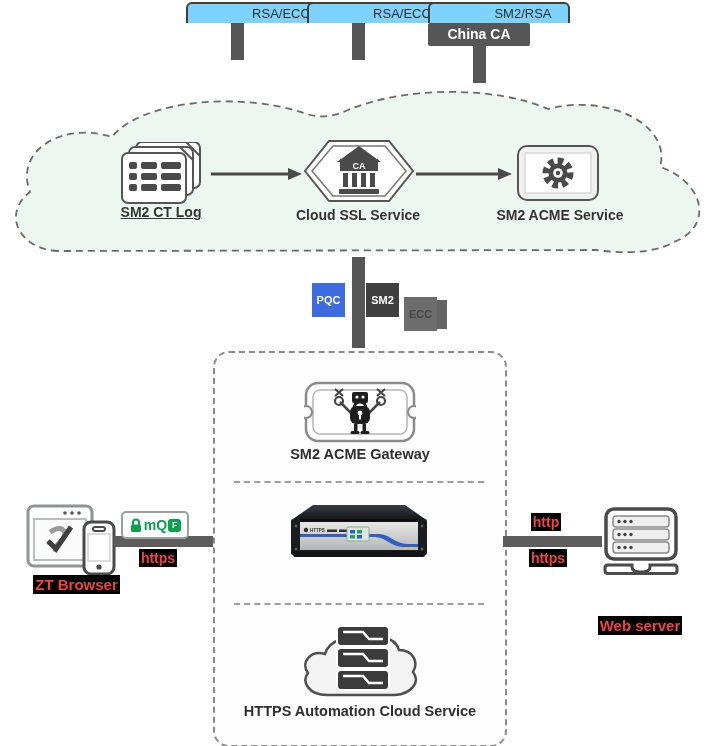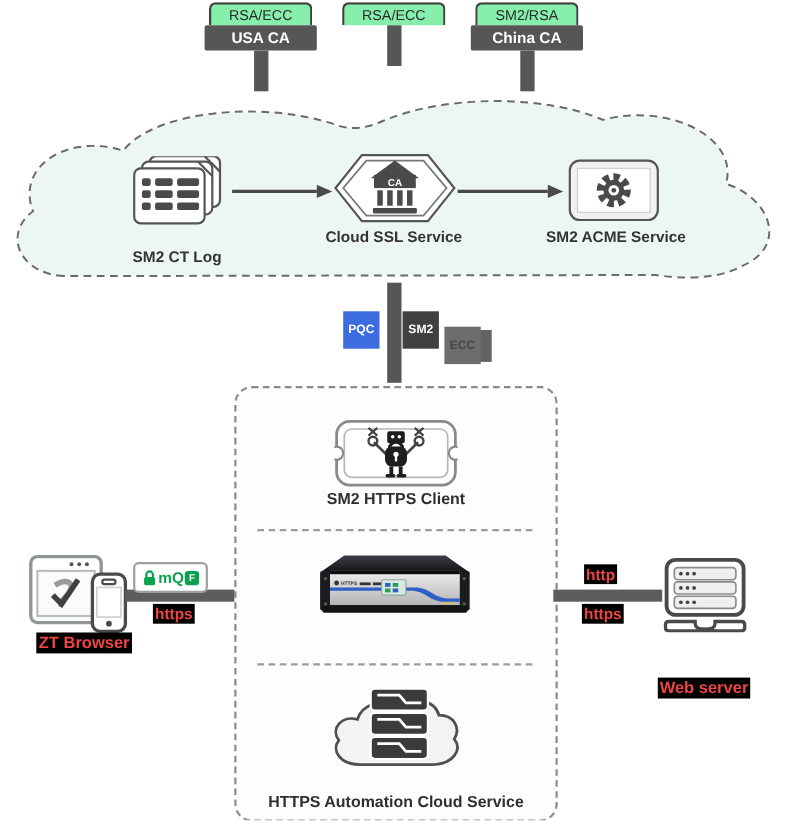--- a/index.html
+++ b/index.html
@@ -3,22 +3,22 @@
 <meta charset="utf-8">
 <style>
   html,body{margin:0;padding:0;}
   body{font-family:"Liberation Sans", sans-serif; background:#ffffff;}
   .canvas{position:relative;width:718px;height:746px;background:#fff;overflow:hidden;}
   .abs{position:absolute;}
 
   
   .ca-sign{width:102px;text-align:center;}
   .ca-top{width:90px;margin:0 auto;border:2px solid #3f3f3f;border-bottom:none;
-          border-radius:6px 6px 0 0;background:#86efac;font-size:13px;color:#2b2b2b;
-          height:19px;line-height:19px;}
+          border-radius:6px 6px 0 0;background:#7dd3fc;font-size:13px;color:#2b2b2b;
+          height:19px;line-height:19px;padding-left:48px;}
   .ca-bottom{background:#565656;color:#fff;font-weight:bold;font-size:14px;
              height:23px;line-height:23px;border-radius:2px;}
   .ca-stem{width:13px;height:37px;background:#565656;margin:0 auto;}
 
   
   .node-label{font-weight:bold;font-size:14px;color:#333;text-align:center;}
 
   
   .alg-badge{width:33px;height:34px;line-height:34px;text-align:center;color:#fff;
              font-weight:bold;font-size:11px;z-index:3;}
@@ -46,21 +46,20 @@
   .addr-square{width:13px;height:13px;background:#0aa24f;border-radius:3px;color:#fff;
                font-weight:bold;font-size:9px;line-height:13px;text-align:center;}
 </style>
 </head>
 <body>
 
 <div class="canvas">
 
   <div class="abs ca-sign" style="left:186px;top:2px;">
     <div class="ca-top">RSA/ECC</div>
-    <div class="ca-bottom">USA CA</div>
     <div class="ca-stem"></div>
   </div>
   <div class="abs ca-sign" style="left:307px;top:2px;">
     <div class="ca-top">RSA/ECC</div>
     <div class="ca-stem"></div>
   </div>
   <div class="abs ca-sign" style="left:428px;top:2px;">
     <div class="ca-top">SM2/RSA</div>
     <div class="ca-bottom">China CA</div>
     <div class="ca-stem"></div>
@@ -97,21 +96,21 @@
         <rect x="25" y="20" width="16" height="7" rx="2"></rect>
         <rect x="45" y="20" width="20" height="7" rx="2"></rect>
       <rect x="13" y="31" width="8" height="7" rx="2"></rect>
         <rect x="25" y="31" width="16" height="7" rx="2"></rect>
         <rect x="45" y="31" width="20" height="7" rx="2"></rect>
       <rect x="13" y="42" width="8" height="7" rx="2"></rect>
         <rect x="25" y="42" width="16" height="7" rx="2"></rect>
         <rect x="45" y="42" width="20" height="7" rx="2"></rect>
     </g>
   </svg>
-  <div class="abs node-label" style="left:91px;top:225px;width:140px;">SM2 CT Log</div>
+  <div class="abs node-label" style="left:91px;top:204px;width:140px;text-decoration:underline;">SM2 CT Log</div>
 
   <svg class="abs" style="left:303px;top:138px;" width="112" height="66" viewBox="0 0 112 66">
     <polygon points="26,3 86,3 110,33 86,63 26,63 2,33" fill="#fff" stroke="#555" stroke-width="2"></polygon>
     <polygon points="30,8 82,8 103,33 82,58 30,58 9,33" fill="#fff" stroke="#777" stroke-width="1.5"></polygon>
     <polygon points="34,24 56,8 78,24" fill="#4a4a4a"></polygon>
     <rect x="37" y="21" width="38" height="12" fill="#4a4a4a"></rect>
     <text x="56" y="31" font-size="9" font-weight="bold" fill="#fff" text-anchor="middle">CA</text>
     <rect x="40" y="35" width="5" height="14" fill="#4a4a4a"></rect>
     <rect x="49" y="35" width="5" height="14" fill="#4a4a4a"></rect>
     <rect x="58" y="35" width="5" height="14" fill="#4a4a4a"></rect>
@@ -156,21 +155,21 @@
         <path d="M50,27 a6,6 0 0 1 12,0" fill="none" stroke="#1e1e1e" stroke-width="3"></path>
         <rect x="46" y="25" width="20" height="18" rx="6" fill="#1e1e1e"></rect>
         <circle cx="56" cy="32" r="2.4" fill="#fff"></circle>
         <rect x="55" y="33.5" width="2" height="5" fill="#fff"></rect>
         <rect x="50" y="43" width="3.5" height="7" fill="#1e1e1e"></rect>
         <rect x="58.5" y="43" width="3.5" height="7" fill="#1e1e1e"></rect>
         <rect x="46.5" y="50" width="9" height="3" rx="1.5" fill="#1e1e1e"></rect>
         <rect x="56.5" y="50" width="9" height="3" rx="1.5" fill="#1e1e1e"></rect>
       </g>
     </svg>
-    <div class="abs section-label" style="top:93px;">SM2 HTTPS Client</div>
+    <div class="abs section-label" style="top:93px;">SM2 ACME Gateway</div>
 
     <div class="abs divider" style="left:19px;top:128px;"></div>
 
     <svg class="abs" style="left:72px;top:150px;" width="144" height="58" viewBox="0 0 144 58">
       <defs>
         <linearGradient id="topg" x1="0" y1="0" x2="0" y2="1">
           <stop offset="0" stop-color="#3a3d44"></stop>
             <stop offset="1" stop-color="#15171a"></stop>
         </linearGradient>
         <linearGradient id="panelg" x1="0" y1="0" x2="0" y2="1">
@@ -207,21 +206,21 @@
       <path d="M28,71 C10,71 2,58 9,49 C1,38 12,26 26,30 C30,16 50,10 60,18 C74,8 96,12 100,26 C114,26 120,38 114,48 C122,58 112,70 96,71 Z" fill="#f3f3f3" stroke="#4f4f4f" stroke-width="2.5"></path>
       <g>
         <rect x="38" y="2" width="52" height="20" rx="4" fill="#3b3b3b" stroke="#fff" stroke-width="2"></rect>
         <polyline points="44,8 64,8 70,15 84,15" fill="none" stroke="#fff" stroke-width="2.5"></polyline>
         <rect x="38" y="24" width="52" height="20" rx="4" fill="#3b3b3b" stroke="#fff" stroke-width="2"></rect>
         <polyline points="44,30 64,30 70,37 84,37" fill="none" stroke="#fff" stroke-width="2.5"></polyline>
         <rect x="38" y="46" width="52" height="20" rx="4" fill="#3b3b3b" stroke="#fff" stroke-width="2"></rect>
         <polyline points="44,52 64,52 70,59 84,59" fill="none" stroke="#fff" stroke-width="2.5"></polyline>
       </g>
     </svg>
-    <div class="abs section-label" style="top:369px;">HTTPS Automation Cloud Service</div>
+    <div class="abs section-label" style="top:350px;">HTTPS Automation Cloud Service</div>
   </div>
 
   <svg class="abs" style="left:26px;top:500px;" width="92" height="76" viewBox="0 0 92 76">
     <rect x="2" y="6" width="64" height="60" rx="6" fill="#fff" stroke="#8f9494" stroke-width="3"></rect>
     <circle cx="39" cy="13" r="1.8" fill="#555"></circle>
       <circle cx="46" cy="13" r="1.8" fill="#555"></circle>
       <circle cx="53" cy="13" r="1.8" fill="#555"></circle>
     <rect x="8" y="19" width="52" height="41" fill="#fbfbfb" stroke="#b9bdbd" stroke-width="2"></rect>
     <path d="M24,32 C35,25 41,30 38,37 C35,44 27,45 30,51" fill="none" stroke="#9a9a9a" stroke-width="5"></path>
     <polyline points="22,41 30,49 45,27" fill="none" stroke="#3f3f3f" stroke-width="5"></polyline>

